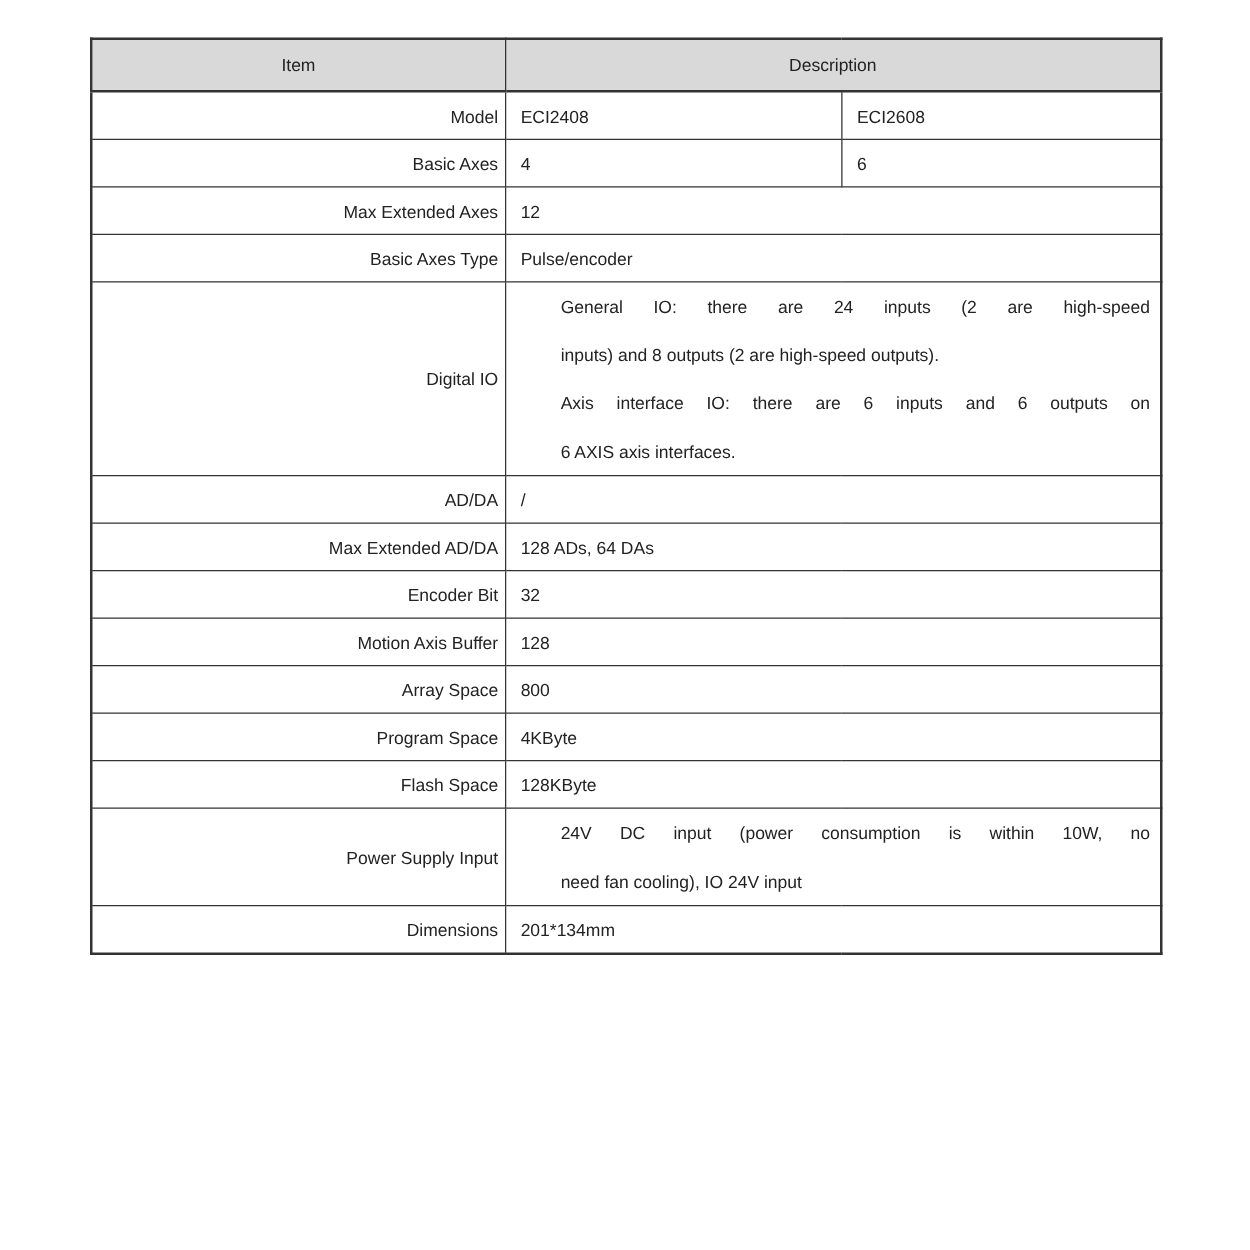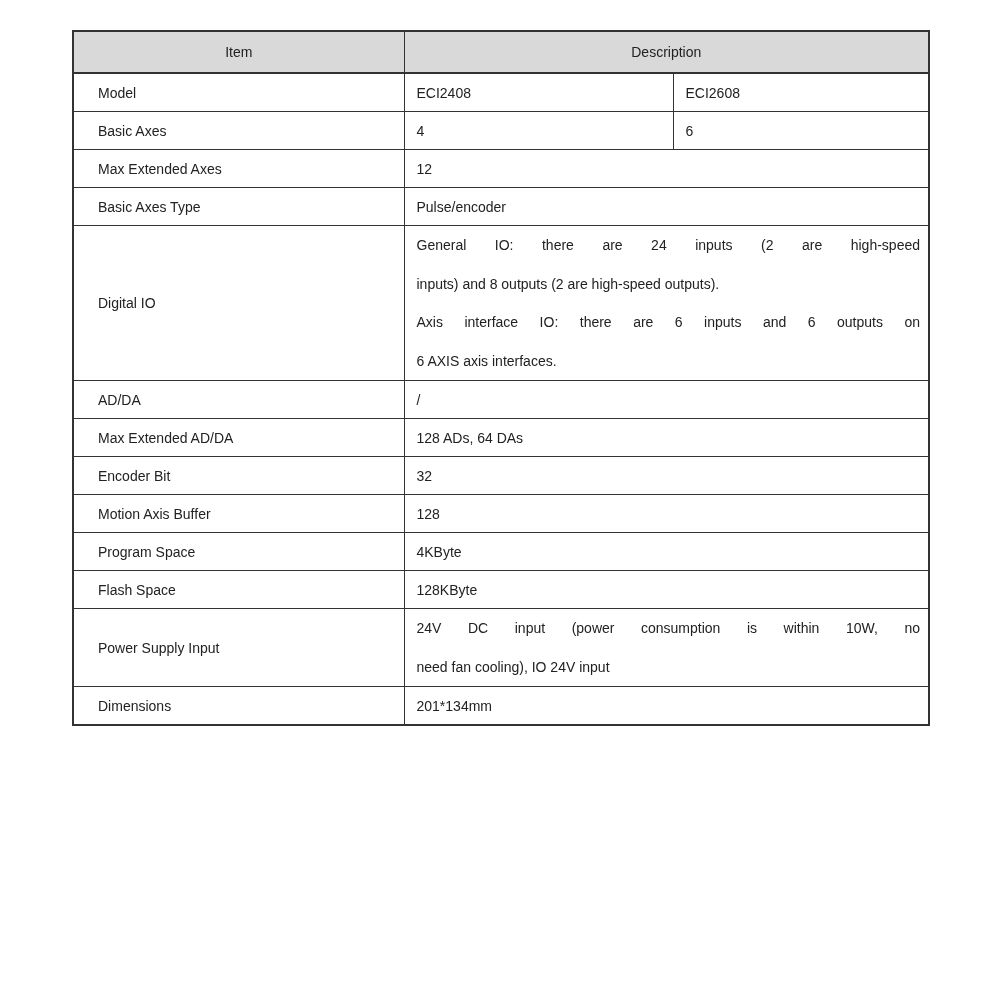--- a/index.html
+++ b/index.html
@@ -36,36 +36,37 @@
     height: 37px;
     overflow: hidden;
   }
   tr.hdr td {
     background: #d9d9d9;
     height: 38px;
     border-bottom: 2px solid #333333;
     text-align: center;
   }
   td.ic {
-    text-align: left;
-    padding: 0 24px;
+    text-align: right;
+    padding: 0 5px;
   }
   td.dc {
     text-align: left;
     padding: 0 8px 0 12px;
   }
   td.ml {
     padding-top: 0;
     padding-bottom: 0;
   }
   tr.tall td  { height: 152px; }
   tr.tall2 td { height: 76px; }
   .jl, .nl {
     line-height: 38.5px;
     white-space: nowrap;
+    margin-left: 32px;
   }
   .jl {
     white-space: normal;
     text-align: justify;
     text-align-last: justify;
   }
 </style>
 </head>
 <body>
 
@@ -132,20 +133,24 @@
       <td class="dc" colspan="2">32</td>
     </tr>
 
 
 
     <tr>
       <td class="ic">Motion Axis Buffer</td>
       <td class="dc" colspan="2">128</td>
     </tr>
 
+    <tr>
+      <td class="ic">Array Space</td>
+      <td class="dc" colspan="2">800</td>
+    </tr>
 
     <tr>
       <td class="ic">Program Space</td>
       <td class="dc" colspan="2">4KByte</td>
     </tr>
 
     <tr>
       <td class="ic">Flash Space</td>
       <td class="dc" colspan="2">128KByte</td>
     </tr>

